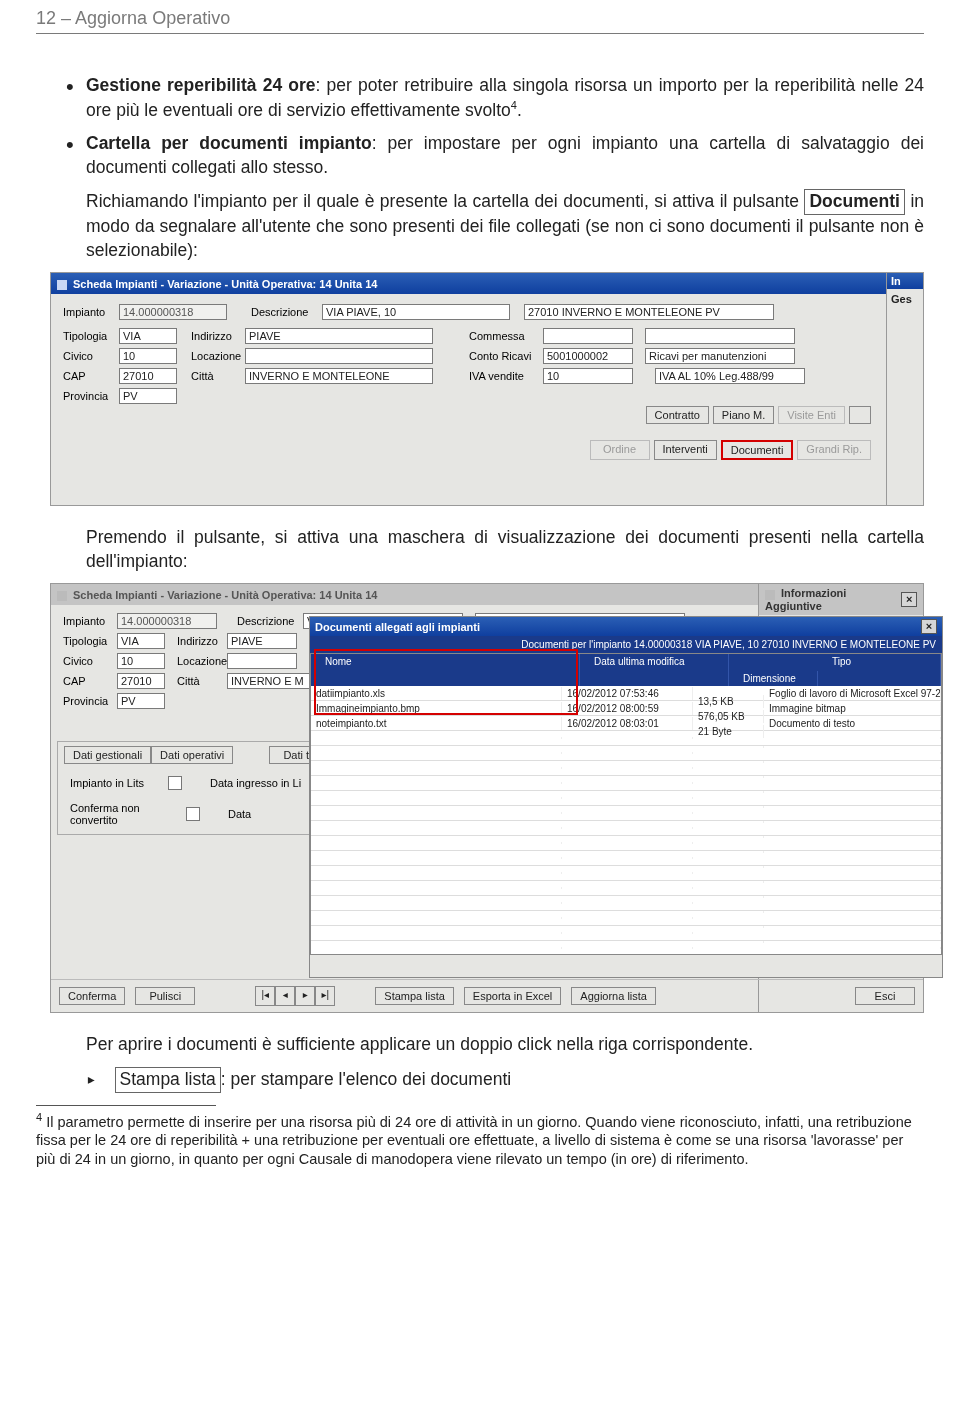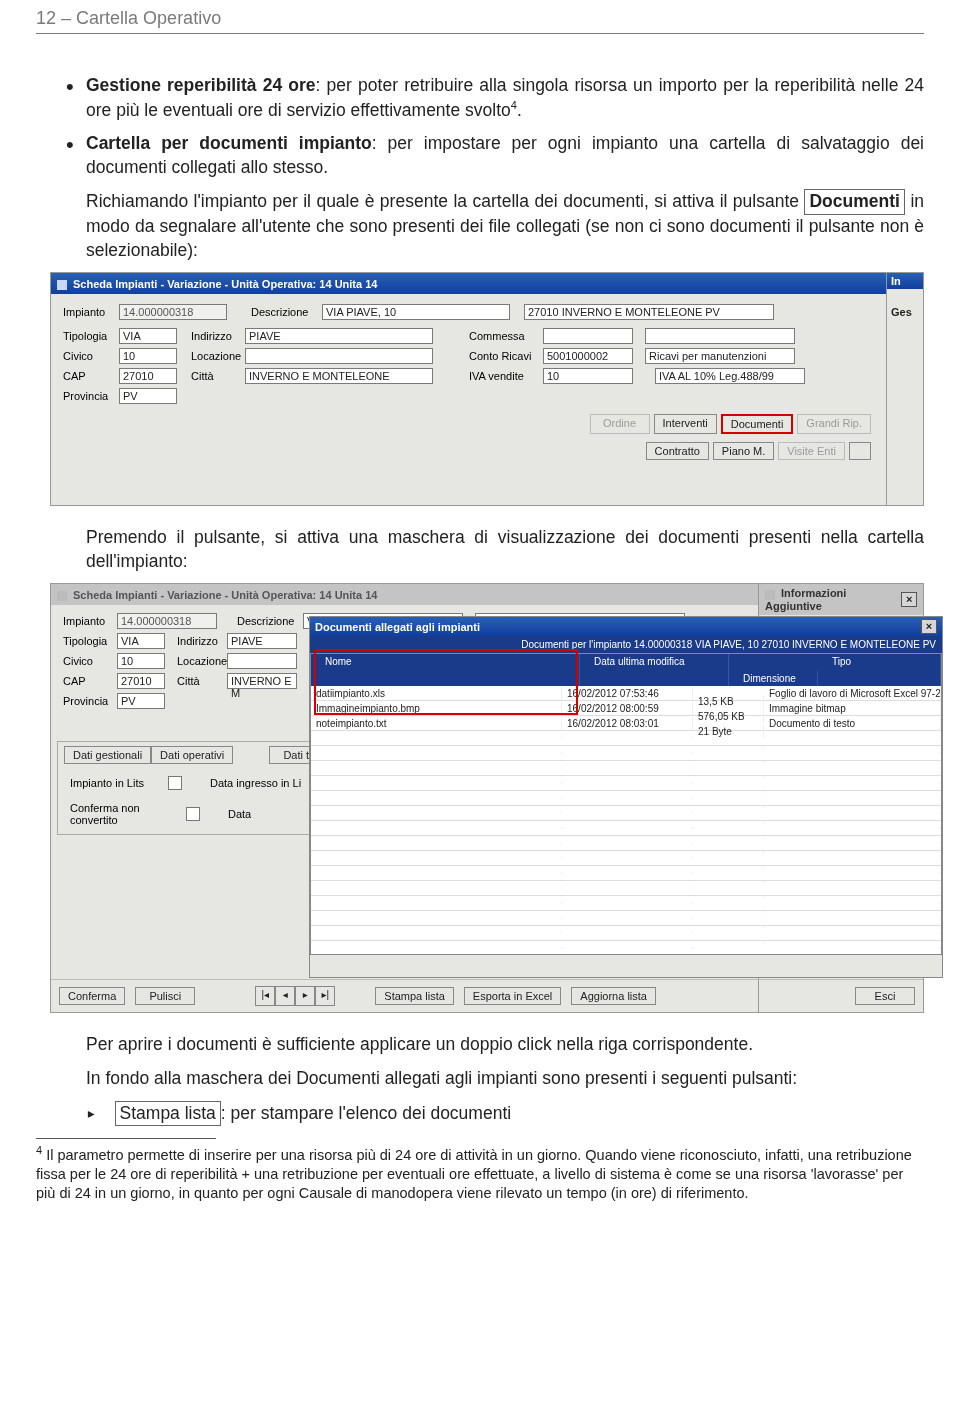--- a/index.html
+++ b/index.html
@@ -147,21 +147,21 @@
   .footnote-sep { width:180px; border-top:1px solid #555; margin:12px 0 2px 0; }
   .sub-arrow { font-family: monospace; }
 </style>
 </head>
 <body>
 
 <div class="page">
   <div class="header-line">
     <span>12</span>
     <span>–</span>
-    <span>Cartella Operativo</span>
+    <span>Aggiorna Operativo</span>
   </div>
 
   <div class="bullet">
     <div class="dot">•</div>
     <div>
       <span class="b">Gestione reperibilità 24 ore</span><span>: per poter retribuire alla singola risorsa un importo per la reperibilità nelle 24 ore più le eventuali ore di servizio effettivamente svolto</span><span class="sup">4</span><span>.</span>
     </div>
   </div>
 
   <div class="bullet">
@@ -179,21 +179,21 @@
   <div class="screenshot" style="height:232px;">
     <div class="titlebar">
       <span><span class="win-icon"></span><span>Scheda Impianti - Variazione - Unità Operativa: 14 Unita 14</span></span>
       <span class="close-x">×</span>
     </div>
 
     <div style="position:absolute; right:0; top:0; width:36px; height:100%; background:#e6e6e3; border-left:1px solid #999;">
       <div class="titlebar" style="padding:2px 4px;">
           <span>In</span>
         </div>
-      <div style="padding:17px 4px; font-weight:bold; font-size:11px;">Ges</div>
+      <div style="padding:4px 4px; font-weight:bold; font-size:11px;">Ges</div>
     </div>
 
     <div style="padding:8px 44px 4px 6px;">
       <div class="formrow">
         <span class="lbl" style="width:50px;">Impianto</span>
         <div class="inp ro" style="width:108px;">14.000000318</div>
         <span class="lbl" style="width:65px; margin-left:18px;">Descrizione</span>
         <div class="inp" style="width:188px;">VIA PIAVE, 10</div>
         <div class="inp" style="width:250px; margin-left:8px;">27010 INVERNO E MONTELEONE PV</div>
       </div>
@@ -222,31 +222,31 @@
         <span class="lbl" style="width:48px; margin-left:8px;">Città</span>
         <div class="inp" style="width:188px;">INVERNO E MONTELEONE</div>
         <span class="lbl" style="width:68px; margin-left:30px;">IVA vendite</span>
         <div class="inp" style="width:90px;">10</div>
         <div class="inp" style="width:150px; margin-left:16px;">IVA AL 10% Leg.488/99</div>
       </div>
       <div class="formrow">
         <span class="lbl" style="width:50px;">Provincia</span>
         <div class="inp" style="width:58px;">PV</div>
       </div>
+      <div class="btns-bar" style="padding-top:0;">
+        <div class="btn">Contratto</div>
+        <div class="btn">Piano M.</div>
+        <div class="btn disabled">Visite Enti</div>
+        <div class="btn" style="min-width:22px;"></div>
+      </div>
       <div class="btns-bar" style="margin-top:4px;">
         <div class="btn disabled">Ordine</div>
         <div class="btn">Interventi</div>
         <div class="btn hl">Documenti</div>
         <div class="btn disabled">Grandi Rip.</div>
-      </div>
-      <div class="btns-bar" style="padding-top:0;">
-        <div class="btn">Contratto</div>
-        <div class="btn">Piano M.</div>
-        <div class="btn disabled">Visite Enti</div>
-        <div class="btn" style="min-width:22px;"></div>
       </div>
     </div>
   </div>
 
   <div class="para">Premendo il pulsante, si attiva una maschera di visualizzazione dei documenti presenti nella cartella dell'impianto:</div>
 
   <div class="screenshot" style="height:428px;">
     <div class="titlebar" style="background:#c4c4c4; color:#555;">
       <span><span class="win-icon" style="background:#bbb;"></span><span>Scheda Impianti - Variazione - Unità Operativa: 14 Unita 14</span></span>
       <span class="close-x">×</span>
@@ -277,21 +277,21 @@
       <div class="formrow small">
         <span class="lbl" style="width:48px;">Civico</span>
         <div class="inp" style="width:48px;">10</div>
         <span class="lbl" style="width:44px; margin-left:6px;">Locazione</span>
         <div class="inp" style="width:70px;"></div>
       </div>
       <div class="formrow small">
         <span class="lbl" style="width:48px;">CAP</span>
         <div class="inp" style="width:48px;">27010</div>
         <span class="lbl" style="width:44px; margin-left:6px;">Città</span>
-        <div class="inp" style="width:70px;">INVERNO E M</div>
+        <div class="inp" style="width:86px;">INVERNO E M</div>
       </div>
       <div class="formrow small">
         <span class="lbl" style="width:48px;">Provincia</span>
         <div class="inp" style="width:48px;">PV</div>
       </div>
 
       <div style="margin-top:30px; border:1px solid #aaa; padding:4px 6px 6px 6px;">
         <div style="display:flex; gap:0;">
           <div class="btn" style="min-width:82px;">Dati gestionali</div>
           <div class="btn" style="min-width:82px;">Dati operativi</div>
@@ -454,21 +454,20 @@
       <div style="flex:0 0 20px;"></div>
       <div class="btn">Stampa lista</div>
       <div class="btn">Esporta in Excel</div>
       <div class="btn">Aggiorna lista</div>
       <div style="flex:1;"></div>
       <div class="btn">Esci</div>
     </div>
   </div>
 
   <div class="para">Per aprire i documenti è sufficiente applicare un doppio click nella riga corrispondente.</div>
-  <div class="para">In fondo alla maschera dei Documenti allegati agli impianti sono presenti i seguenti pulsanti:</div>
 
   <div class="para" style="display:flex; align-items:center;">
     <span class="sub-arrow" style="margin-right:18px;">▸</span>
     <span class="boxed" style="font-weight:normal;">Stampa lista</span>
     <span> : per stampare l'elenco dei documenti</span>
   </div>
 
   <div class="footnote-sep"></div>
   <div class="footer">
     <span class="sup">4</span><span> Il parametro permette di inserire per una risorsa più di 24 ore di attività in un giorno. Quando viene riconosciuto, infatti, una retribuzione fissa per le 24 ore di reperibilità + una retribuzione per eventuali ore effettuate, a livello di sistema è come se una risorsa 'lavorasse' per più di 24 in un giorno, in quanto per ogni Causale di manodopera viene rilevato un tempo (in ore) di riferimento.</span>

